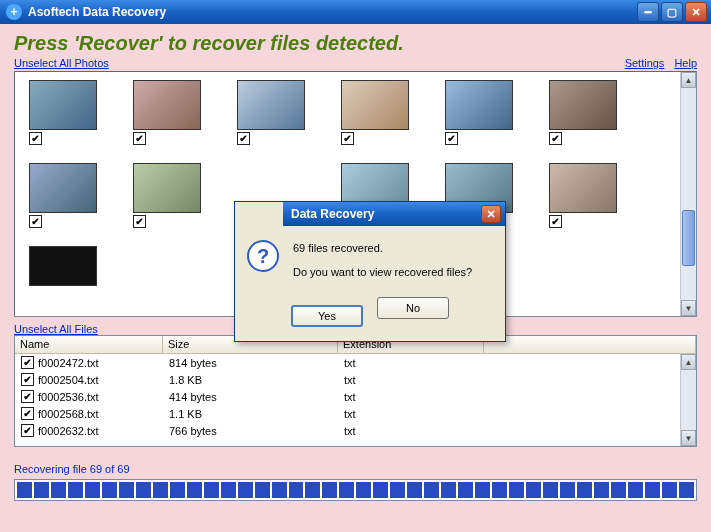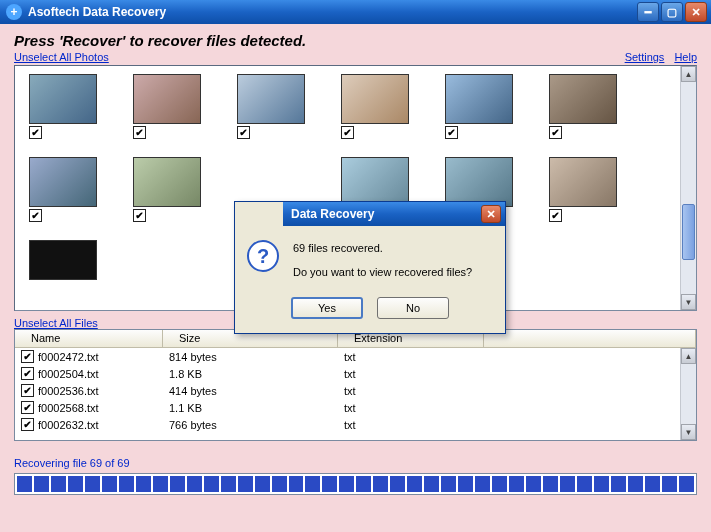--- a/index.html
+++ b/index.html
@@ -51,23 +51,23 @@
   border: 1px solid #1a4a90;
 }
 .titlebar-btn.close {
   background: linear-gradient(to bottom, #e88a6a, #c04a2a);
   border: 1px solid #903a1a;
 }
 .content {
   padding: 8px 14px 6px 14px;
 }
 .instruction {
-  color: #000000;
+  color: #4d7c0f;
   font-style: italic;
-  font-size: 15px;
+  font-size: 20px;
   font-weight: bold;
   margin-bottom: 2px;
 }
 .link-row {
   display: flex;
   justify-content: space-between;
   margin-bottom: 2px;
 }
 .link { color: #0026cc; text-decoration: underline; cursor: pointer; font-size: 11px; }
 .link-right { display: flex; gap: 10px; }
@@ -135,21 +135,21 @@
   overflow: hidden;
 }
 .file-header {
   display: flex;
   background: linear-gradient(to bottom, #fdfdfd, #ece9d8);
   border-bottom: 1px solid #c0bca8;
   height: 18px;
   font-size: 11px;
 }
 .file-header .col {
-  padding: 2px 16px;
+  padding: 2px 5px;
   border-right: 1px solid #c0bca8;
 }
 .col-name { width: 148px; }
 .col-size { width: 175px; }
 .col-ext { width: 146px; }
 .col-rest { flex: 1; }
 .file-row {
   display: flex;
   height: 17px;
   align-items: center;
@@ -248,21 +248,21 @@
 }
 .dialog-btn {
   width: 72px; height: 22px;
   background: linear-gradient(to bottom, #fdfdfd, #ece9d8);
   border: 1px solid #707070;
   border-radius: 3px;
   font-size: 11px;
   cursor: pointer;
   display:flex; align-items:center; justify-content:center;
 }
-.dialog-btn.default { border: 2px solid #4a7ac4; }
+.dialog-btn.default { border: 2px solid #4a7ac4; margin-top: 8px; }
 
 .p1{background:linear-gradient(135deg,#8ab,#468);}
 .p2{background:linear-gradient(135deg,#caa,#865);}
 .p3{background:linear-gradient(135deg,#bcd,#579);}
 .p4{background:linear-gradient(135deg,#dcb,#a86);}
 .p5{background:linear-gradient(135deg,#9bd,#468);}
 .p6{background:linear-gradient(135deg,#a98,#654);}
 .p7{background:linear-gradient(135deg,#9ac,#467);}
 .p8{background:linear-gradient(135deg,#bca,#786);}
 .p9{background:linear-gradient(135deg,#acd,#689);}

